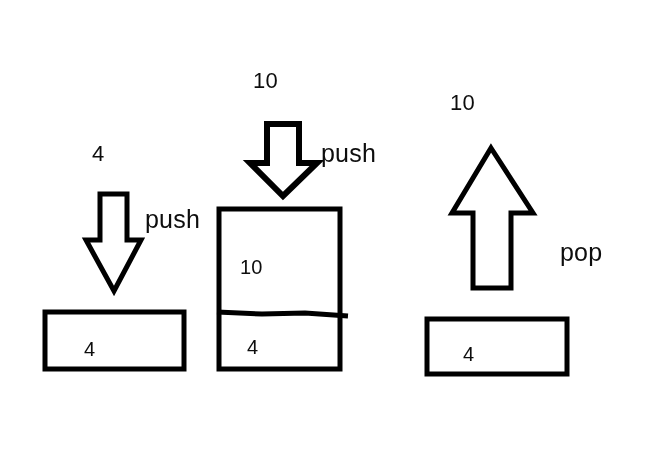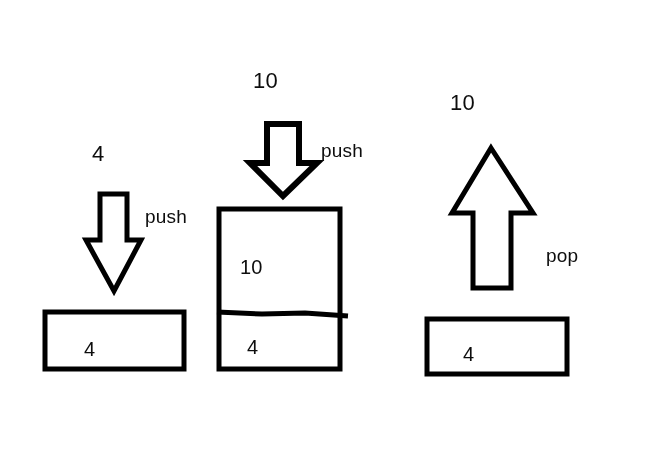--- a/index.html
+++ b/index.html
@@ -27,21 +27,21 @@
   .lbl {
     position: absolute;
     color: #0d0d0d;
     font-family: "Liberation Sans", sans-serif;
     font-weight: 400;
     white-space: nowrap;
     line-height: 1;
     letter-spacing: 0.2px;
   }
   .lbl-num-top { font-size: 22px; }
-  .lbl-action  { font-size: 19px; }
+  .lbl-action  { font-size: 25px; }
   .lbl-cell    { font-size: 20px; }
 </style>
 </head>
 <body>
 
 <div id="canvas">
 
   <svg class="layer" viewBox="0 0 646 455">
 
     <g>
@@ -78,17 +78,17 @@
   <div class="lbl lbl-num-top" style="left:253px; top:70px;">10</div>
 
   <div class="lbl lbl-action" style="left:321px; top:141px;">push</div>
 
   <div class="lbl lbl-cell" style="left:240px; top:257px;">10</div>
 
   <div class="lbl lbl-cell" style="left:247px; top:337px;">4</div>
 
   <div class="lbl lbl-num-top" style="left:450px; top:92px;">10</div>
 
-  <div class="lbl lbl-action" style="left:546px; top:240px;margin-top:6px;">pop</div>
+  <div class="lbl lbl-action" style="left:560px; top:240px;">pop</div>
 
   <div class="lbl lbl-cell" style="left:463px; top:344px;">4</div>
 
 </div>
 
 </body></html>

